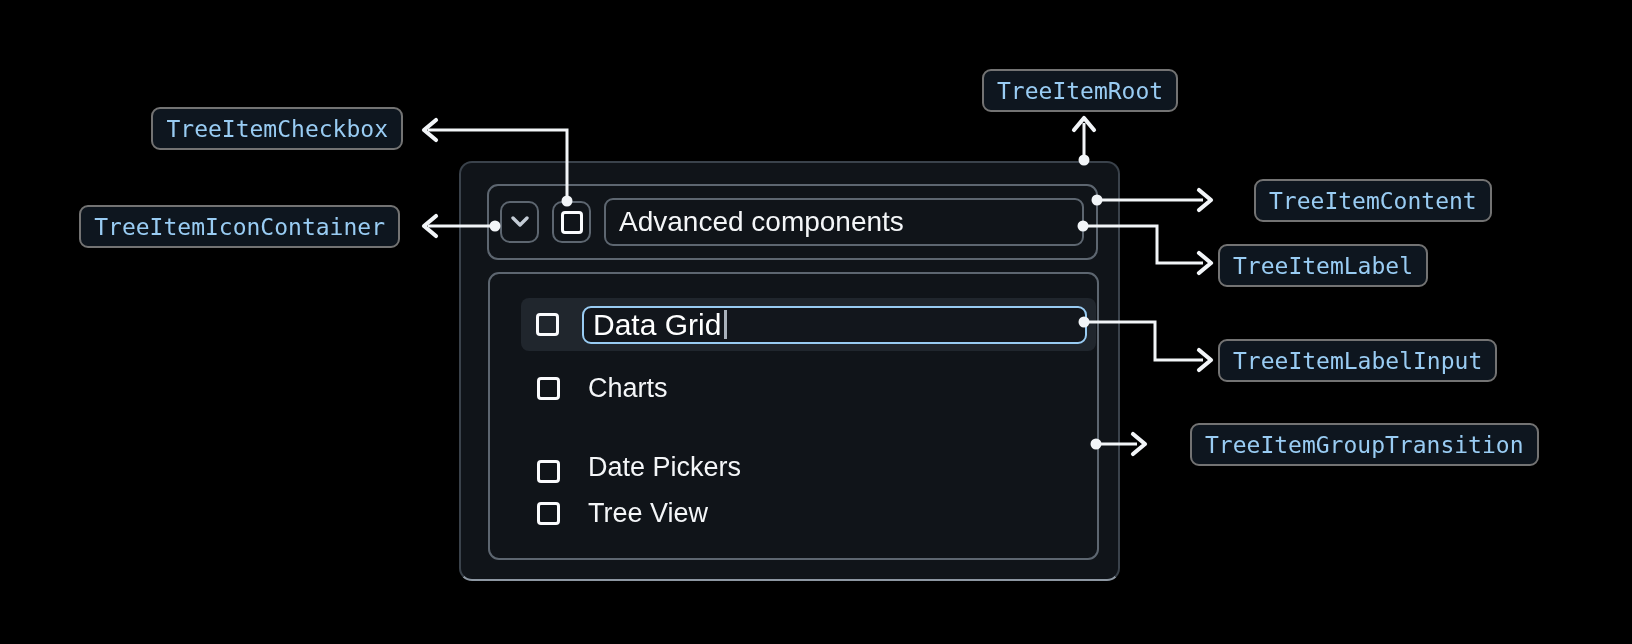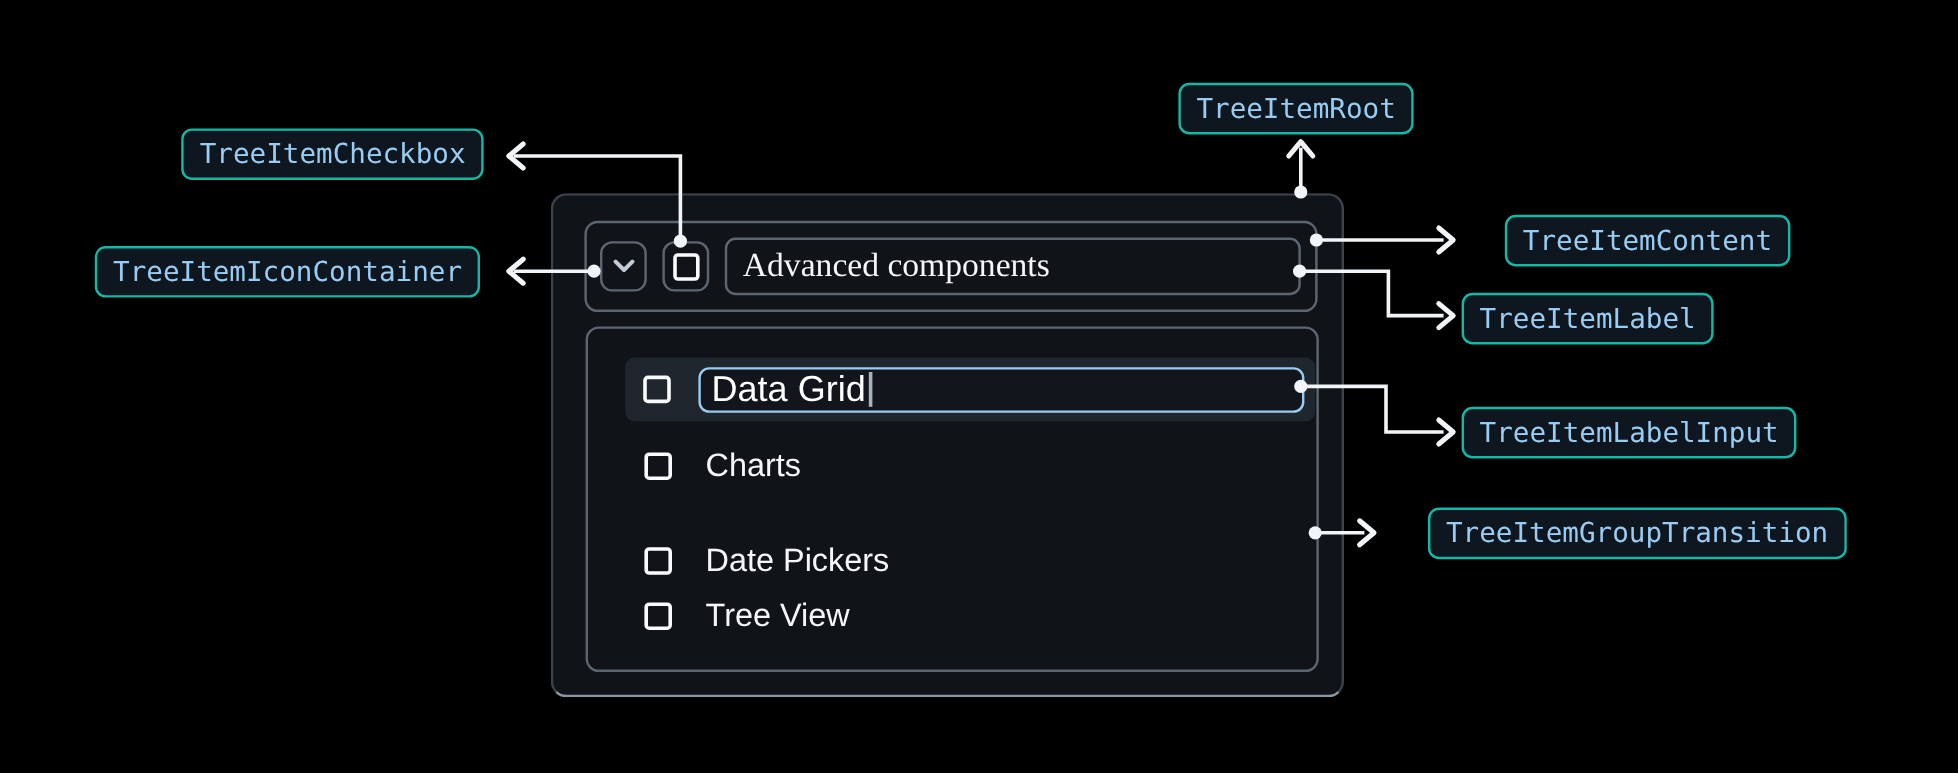--- a/index.html
+++ b/index.html
@@ -31,60 +31,60 @@
   }
   .icon-frame + .icon-frame { margin-left:13px; }
   .cb-glyph {
     width:22px; height:23px; border:3.5px solid #FAFBFD; border-radius:4px;
     background:transparent;
   }
   .label-box {
     flex:1 1 auto; height:48px; margin-left:13px; margin-right:12px;
     border:2px solid #5D6670; border-radius:9px;
     display:flex; align-items:center; padding-left:13px;
-    color:#F4F6F8; font-size:28px;font-family:Liberation Serif, serif;
+    color:#F4F6F8; font-size:28px;
   }
   .tree-group {
     position:absolute; left:27px; top:109px; width:611px; height:288px;
     border:2px solid #5D6670; border-radius:11px;
   }
   .tree-row {
     position:absolute; left:0; width:100%; height:60px;
     display:flex; align-items:center; padding-left:47px;
     color:#F4F6F8; font-size:27px;
   }
   .tree-row .row-cb {
     width:23px; height:23px; flex:0 0 auto;
     border:3px solid #FAFBFD; border-radius:4px; background:transparent;
   }
   .tree-row .row-label { margin-left:28px; white-space:nowrap; }
   .row-editing {
     left:31px; top:24px; width:575px; height:53px;
     padding-left:15px; border-radius:8px; background:#20262D;
   }
   .row-charts { top:84px;text-align:center; }
-  .row-datepickers { top:163px; }
+  .row-datepickers { top:149px;align-items:flex-end; }
   .row-treeview { top:209px; }
   .label-input {
     margin-left:23px; width:505px; height:38px;
     border:2px solid #99CCF3; border-radius:9px; background:#12161C;
     display:flex; align-items:center; padding-left:9px;
     color:#FFFFFF; font-size:30px; white-space:nowrap;
   }
   .caret {
     display:inline-block; width:3px; height:29px; margin-left:3px;
     background:#A9B1BB; flex:0 0 auto;
   }
 
   
   .badge {
     position:absolute; height:43px;
     display:inline-flex; align-items:center;
     padding:0 13px; white-space:nowrap;
-    background:#0E161F; border:2px solid #14b8a6; border-radius:9px;
+    background:#0E161F; border:2px solid #737373; border-radius:9px;
     color:#99CCF3; font-family:"DejaVu Sans Mono", monospace; font-size:23px;
   }
   .badge-root            { left:982px;  top:69px;  }
   .badge-checkbox        { right:1229px; top:107px; }
   .badge-icon-container  { right:1232px; top:205px; }
   .badge-content         { left:1254px; top:179px;text-align:right; }
   .badge-label           { left:1218px; top:244px; }
   .badge-label-input     { left:1218px; top:339px; }
   .badge-group-transition{ left:1190px; top:423px; }
 

